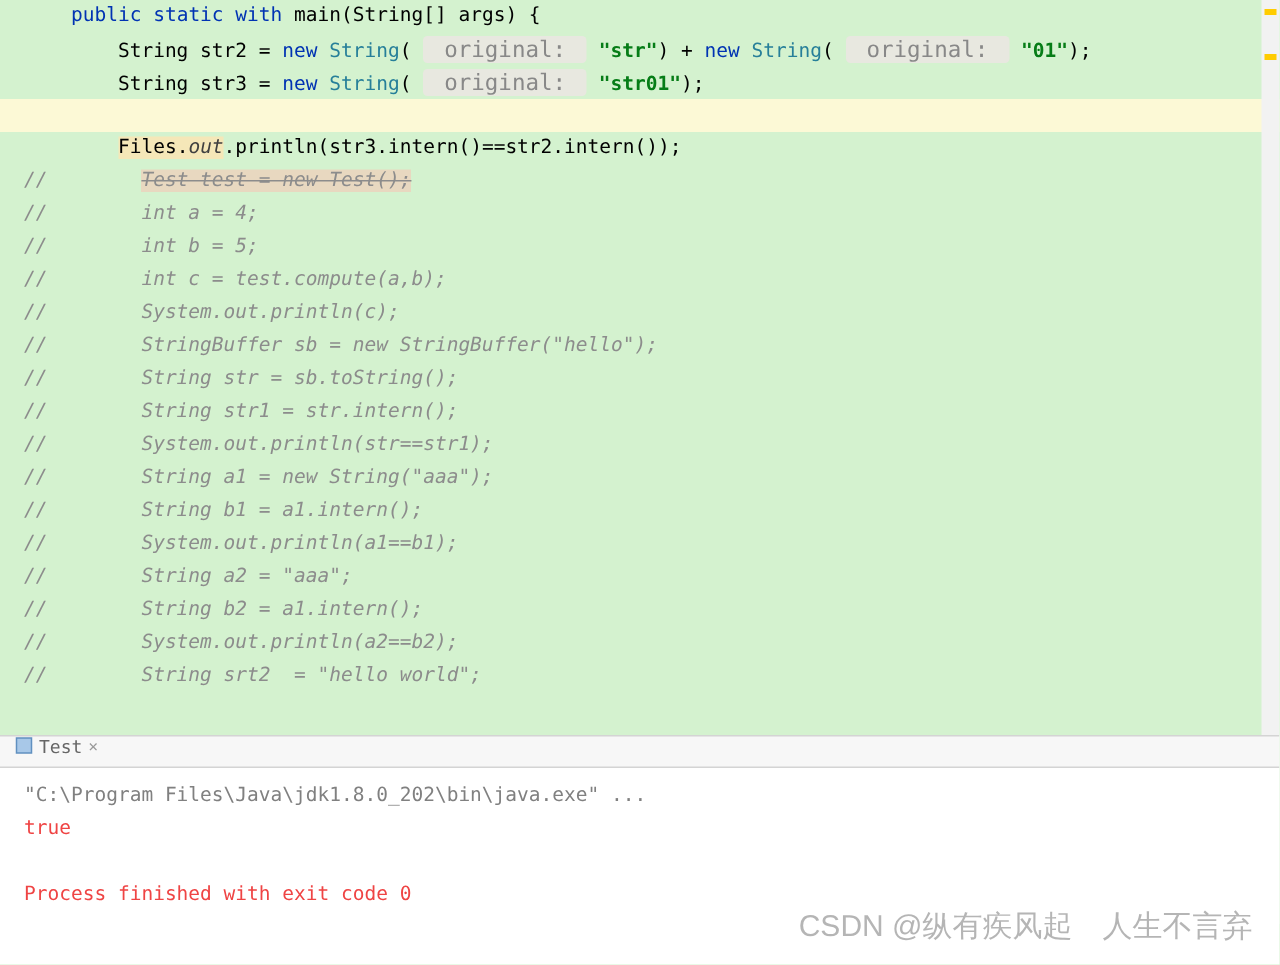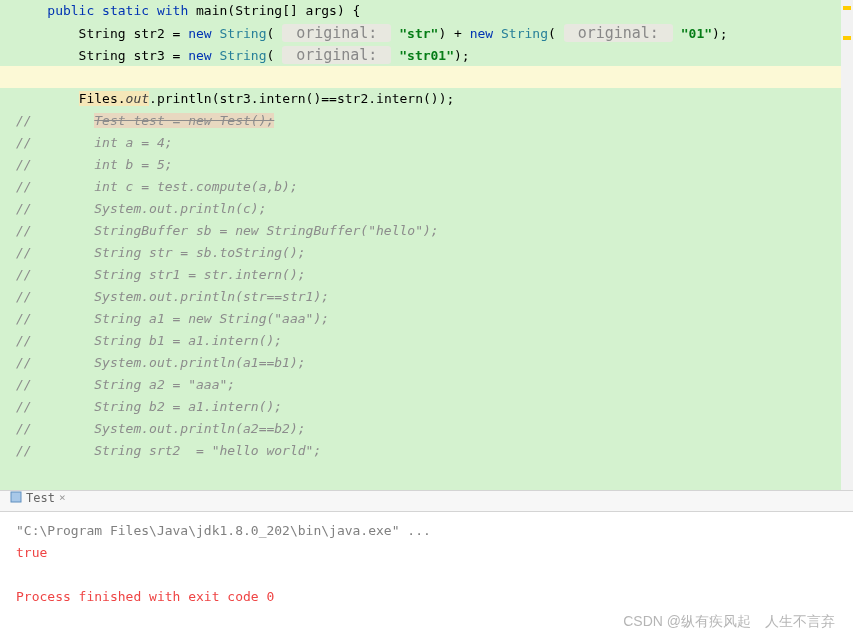--- a/index.html
+++ b/index.html
@@ -87,21 +87,21 @@
       font-family: 'Consolas', 'Monaco', monospace;
       font-size: 13px;
       line-height: 1.7;
     }
     .console-cmd { color: #808080; }
     .console-out { color: #ef4444; }
     .watermark {
       position: absolute;
       bottom: 12px;
       right: 18px;
-      font-size: 14px;
+      font-size: 20px;
       color: rgba(120,120,120,0.55);
       font-family: sans-serif;
     }
   </style>
 </head>
 <body>
 
 <div class="editor">
   <div class="line inserted"><span>    </span><span class="k">public</span><span class="k"> static </span><span class="k">with</span><span> main(String[] args) {</span></div>
   <div class="line inserted"><span>        String str2 = </span><span class="k">new</span><span> </span><span class="type">String</span><span>( </span><span class="hint">original:</span><span> </span><span class="str">"str"</span><span>) + </span><span class="k">new</span><span> </span><span class="type">String</span><span>( </span><span class="hint">original:</span><span> </span><span class="str">"01"</span><span>);</span></div>

